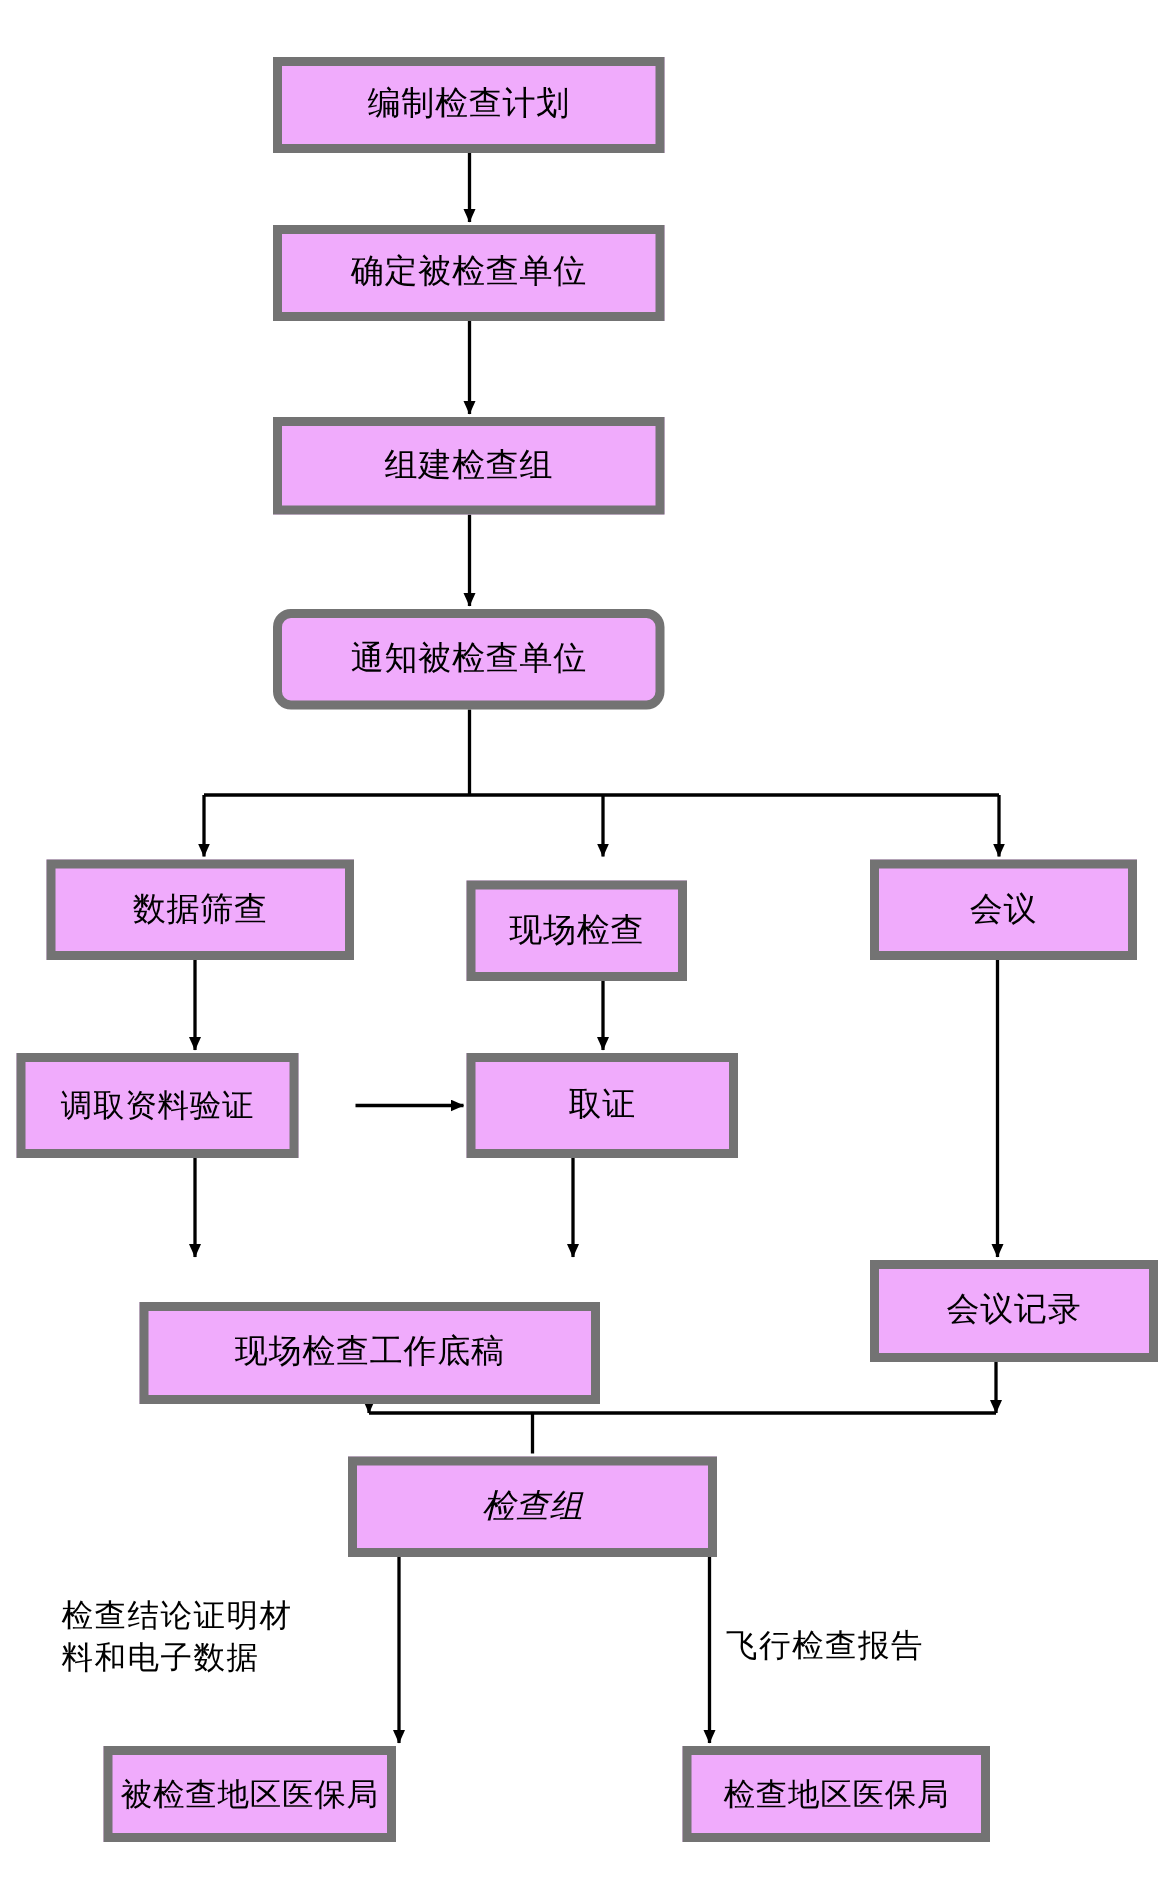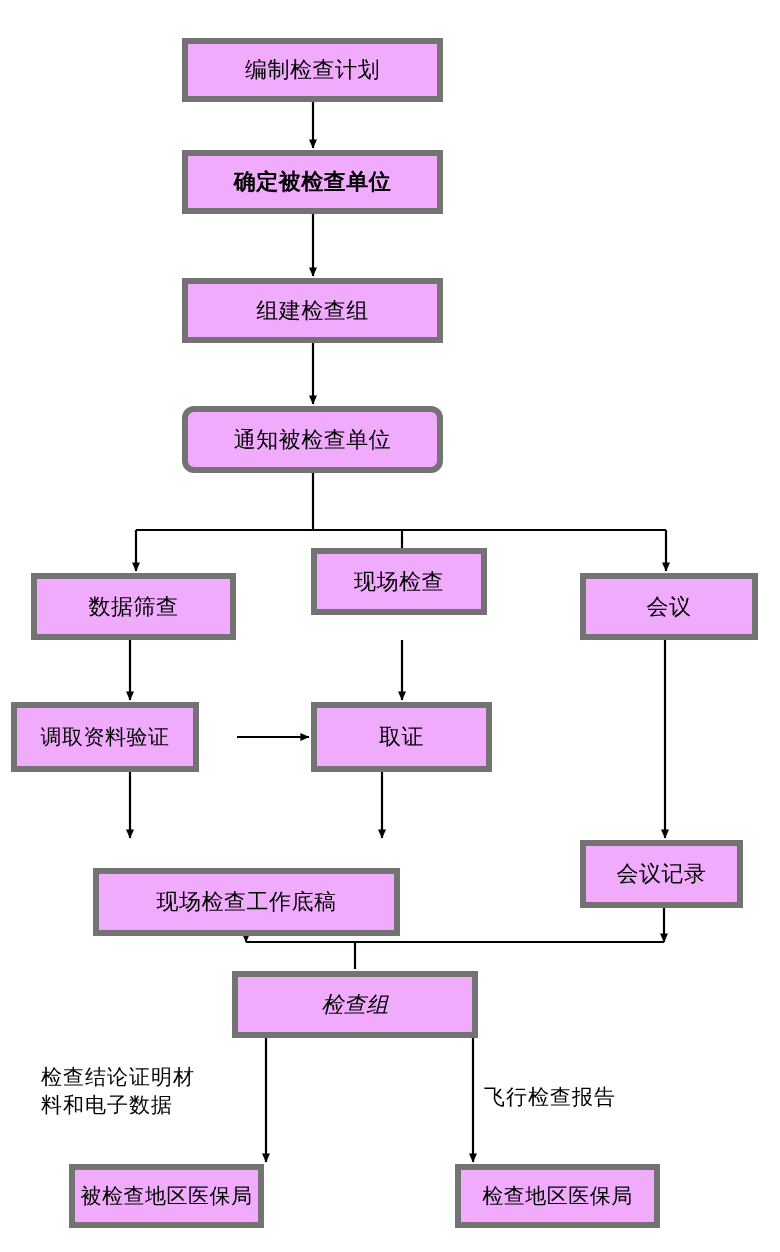--- a/index.html
+++ b/index.html
@@ -102,57 +102,57 @@
       <line x1="266" y1="1038" x2="266" y2="1162" marker-end="url(#arrowhead)"></line>
 
       <line x1="473" y1="1038" x2="473" y2="1162" marker-end="url(#arrowhead)"></line>
     </g>
   </svg>
 
   <div class="node fs-22" style="left:182px; top:38px; width:261px; height:64px;">
     <span class="node-label">编制检查计划</span>
   </div>
 
-  <div class="node fs-22" style="left:182px; top:150px; width:261px; height:64px;font-weight:bold;">
+  <div class="node fs-22" style="left:182px; top:150px; width:261px; height:64px;">
     <span class="node-label">确定被检查单位</span>
   </div>
 
   <div class="node fs-22" style="left:182px; top:278px; width:261px; height:65px;">
     <span class="node-label">组建检查组</span>
   </div>
 
   <div class="node fs-22" style="left:182px; top:406px; width:261px; height:67px;border-radius:12px;">
     <span class="node-label">通知被检查单位</span>
   </div>
 
   <div class="node fs-22" style="left:31px; top:573px; width:205px; height:67px;">
     <span class="node-label">数据筛查</span>
   </div>
 
-  <div class="node fs-22" style="left:311px; top:548px; width:176px; height:67px;">
+  <div class="node fs-22" style="left:311px; top:587px; width:147px; height:67px;">
     <span class="node-label">现场检查</span>
   </div>
 
   <div class="node fs-22" style="left:580px; top:573px; width:178px; height:67px;">
     <span class="node-label">会议</span>
   </div>
 
   <div class="node fs-21" style="left:11px; top:702px; width:188px; height:70px;text-align:center;">
     <span class="node-label">调取资料验证</span>
   </div>
 
   <div class="node fs-22" style="left:311px; top:702px; width:181px; height:70px;">
     <span class="node-label">取证</span>
   </div>
 
   <div class="node fs-22" style="left:93px; top:868px; width:307px; height:68px;">
     <span class="node-label">现场检查工作底稿</span>
   </div>
 
-  <div class="node fs-22" style="left:580px; top:840px; width:163px; height:68px;text-align:center;">
+  <div class="node fs-22" style="left:580px; top:840px; width:192px; height:68px;text-align:center;">
     <span class="node-label">会议记录</span>
   </div>
 
   <div class="node fs-22" style="left:232px; top:971px; width:246px; height:67px;font-style:italic;">
     <span class="node-label">检查组</span>
   </div>
 
   <div class="node fs-21" style="left:69px; top:1164px; width:195px; height:64px;">
     <span class="node-label">被检查地区医保局</span>
   </div>

